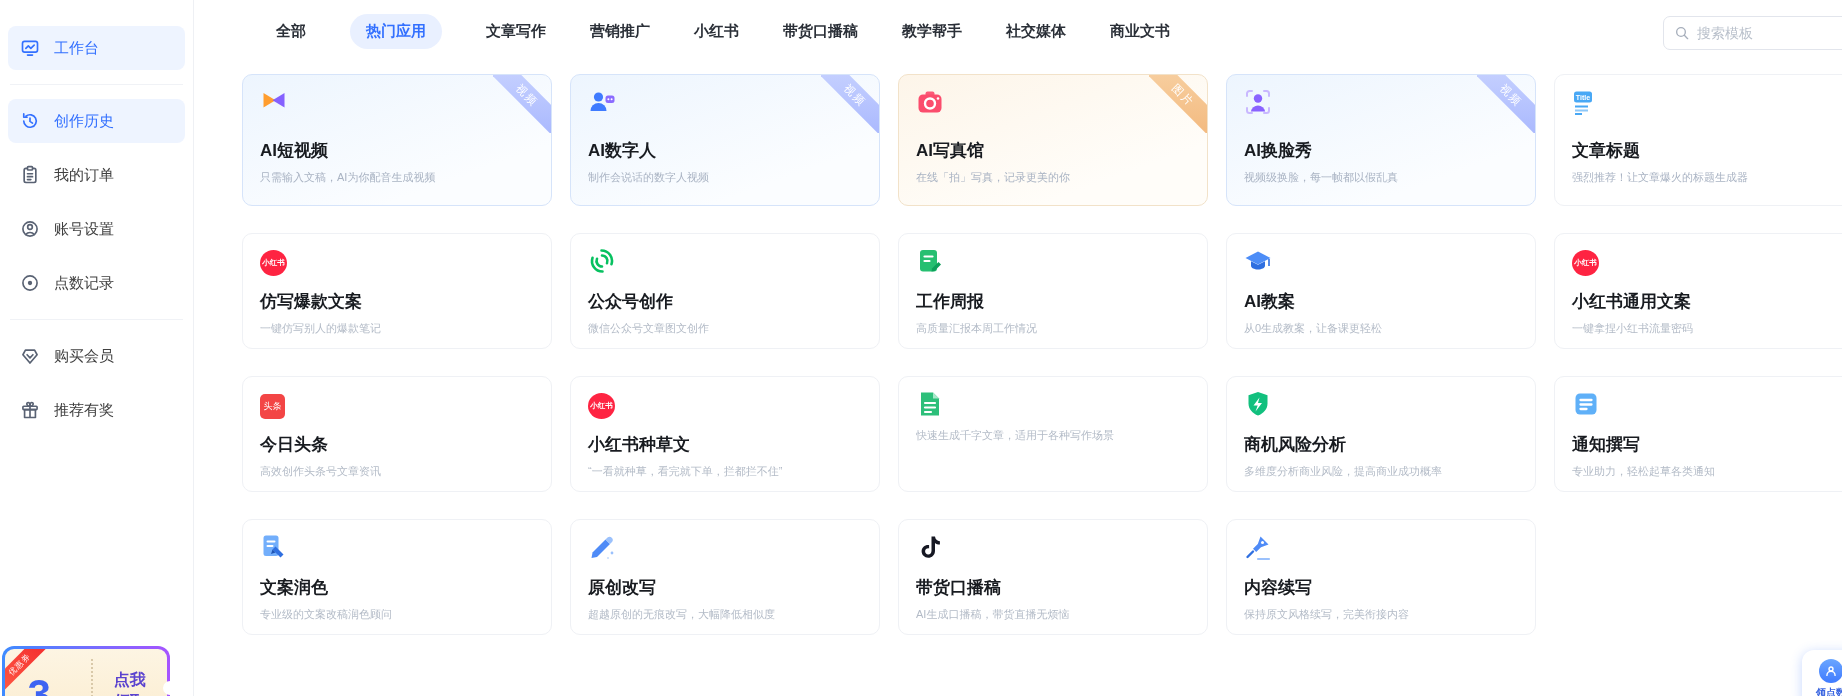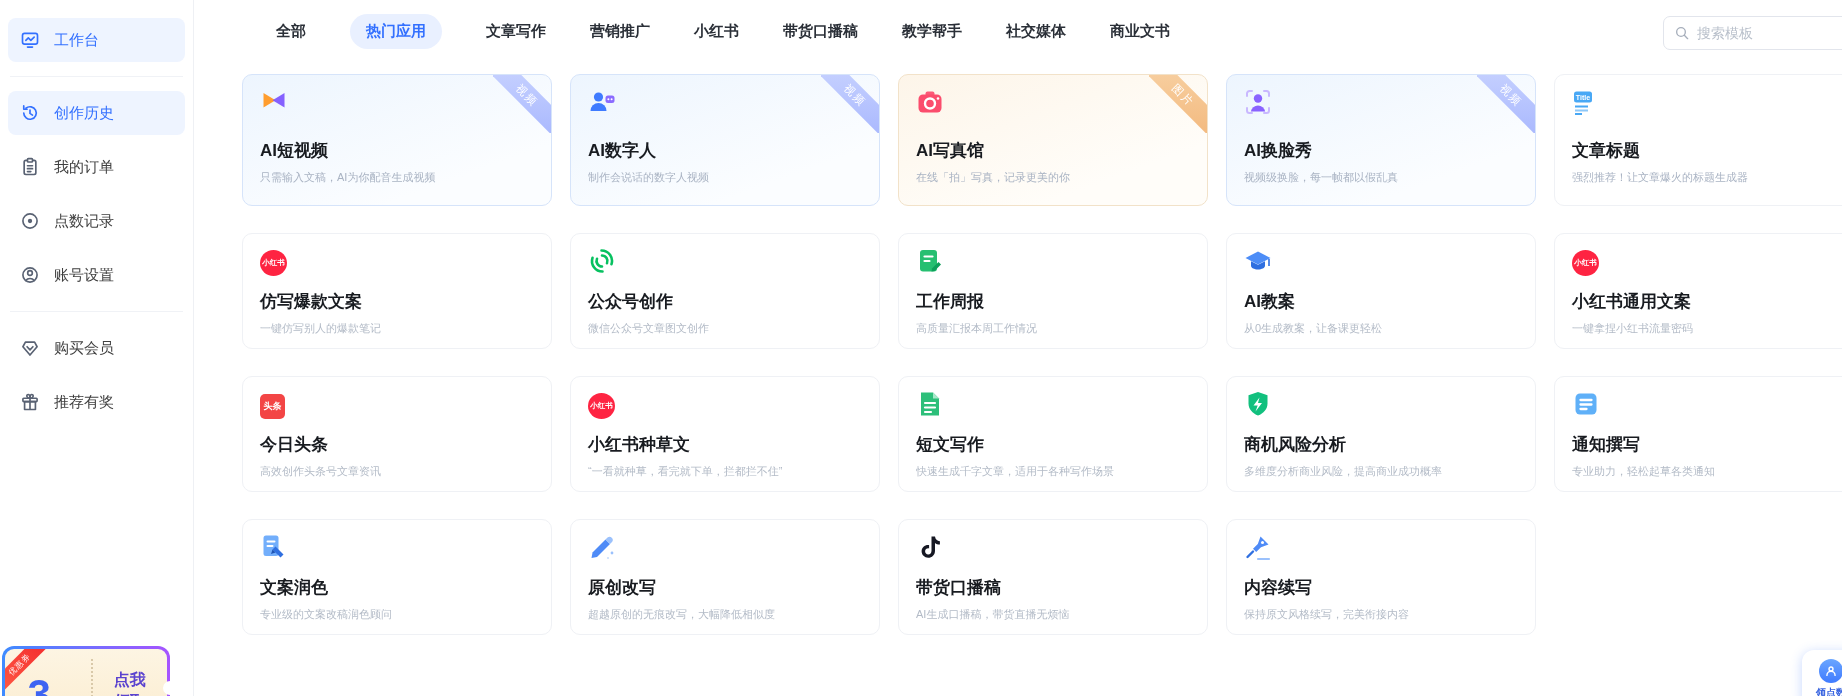--- a/index.html
+++ b/index.html
@@ -1,19 +1,19 @@
 <!DOCTYPE html>
 <html><head>
 <meta charset="utf-8">
 <style>
   *{margin:0;padding:0;box-sizing:border-box}
   html,body{width:1842px;height:696px}
   body{position:relative;overflow:hidden;background:#fff;font-family:"Liberation Sans","DejaVu Sans",sans-serif;color:#1c1f24}
   
-  .sidebar{position:absolute;left:0;top:0;width:194px;height:696px;background:#fff;border-right:1px solid #eef0f4;padding-top:18px}
+  .sidebar{position:absolute;left:0;top:0;width:194px;height:696px;background:#fff;border-right:1px solid #eef0f4;padding-top:26px}
   .side-item{display:flex;align-items:center;height:44px;margin:0 8px 10px;padding:0 12px;border-radius:8px;color:#404040;cursor:pointer}
   .side-item .icon{width:20px;height:20px;margin-right:14px;display:flex;align-items:center;justify-content:center;color:#596273}
   .side-item .icon svg{width:20px;height:20px}
   .side-item .label{font-size:15px}
   .side-item.active{background:#eef4ff;color:#3370ff}
   .side-item.active .icon{color:#3370ff}
   .side-divider{height:1px;background:#f0f2f6;margin:14px 10px}
   
   .coupon{position:absolute;left:2px;top:646px;width:168px;height:84px;border-radius:12px;padding:3px;background:linear-gradient(90deg,#3e8bff,#a653ff);cursor:pointer}
   .coupon-inner{height:100%;border-radius:9px;background:linear-gradient(180deg,#fdf5e3,#fbeccf);display:flex;align-items:center;position:relative;overflow:hidden}
@@ -43,21 +43,21 @@
   .card .ttl{font-size:17px;font-weight:bold;color:#181b20;margin-top:13px;white-space:nowrap}
   .card .dsc{font-size:11px;color:#b3bbc7;margin-top:8px;white-space:nowrap;overflow:hidden}
   .card.tall .ttl{margin-top:21px}
   .card.tall .dsc{color:#a9b3c3}
   .corner{position:absolute;top:0;right:0;width:58px;height:58px;overflow:hidden;border-top-right-radius:10px;pointer-events:none}
   .band{position:absolute;top:10px;right:-24px;width:96px;transform:rotate(45deg);text-align:center;font-size:11px;color:#fff;padding:3px 0;letter-spacing:2px}
   .band.blue{background:linear-gradient(135deg,#ccd6ff,#a9b8fe)}
   .band.orange{background:linear-gradient(135deg,#f8d4a8,#f3b97e)}
   
   .xhs{display:flex;align-items:center;justify-content:center;width:27px;height:26px;border-radius:50%;background:#fe2442;color:#fff;font-size:7.5px;font-weight:bold;letter-spacing:0;line-height:1}
-  .tt{display:flex;align-items:center;justify-content:center;width:25px;height:25px;border-radius:5px;background:#f34545;color:#fff;font-size:9px;font-weight:bold;line-height:1}
+  .tt{display:flex;align-items:center;justify-content:center;width:25px;height:25px;border-radius:5px;background:#f34545;color:#fff;font-size:9px;font-weight:normal;line-height:1}
   
   .float-widget{position:absolute;left:1802px;top:650px;width:58px;height:58px;background:#fff;border-radius:12px;box-shadow:0 2px 12px rgba(51,112,255,.28);display:flex;flex-direction:column;align-items:center;justify-content:center;gap:3px;cursor:pointer}
   .fw-ic{width:24px;height:24px;border-radius:50%;background:linear-gradient(180deg,#6ba6ff,#3f7bff);display:flex;align-items:center;justify-content:center;color:#fff}
   .fw-ic svg{width:14px;height:14px}
   .fw-label{font-size:10px;color:#3b66e0;font-weight:bold;white-space:nowrap}
 </style>
 </head>
 <body>
 
 <aside class="sidebar">
@@ -92,37 +92,37 @@
             <line x1="9" y1="10.5" x2="15" y2="10.5"></line>
             <line x1="9" y1="14" x2="15" y2="14"></line>
             <line x1="9" y1="17.5" x2="13" y2="17.5"></line>
           </svg>
         </span>
     <span class="label">我的订单</span>
   </div>
 
   <div class="side-item">
     <span class="icon">
-          <svg viewBox="0 0 24 24" fill="none" stroke="currentColor" stroke-width="2">
-            <circle cx="12" cy="12" r="8.5"></circle>
-            <circle cx="12" cy="12" r="2.6" fill="currentColor" stroke="none"></circle>
-          </svg>
-        </span>
-    <span class="label">点数记录</span>
-  </div>
-
-  <div class="side-item">
-    <span class="icon">
           <svg viewBox="0 0 24 24" fill="none" stroke="currentColor" stroke-width="2" stroke-linecap="round">
             <circle cx="12" cy="12" r="8.5"></circle>
             <circle cx="12" cy="9.6" r="2.8"></circle>
             <path d="M6.8 18.6a6.8 6.8 0 0 1 10.4 0"></path>
           </svg>
         </span>
     <span class="label">账号设置</span>
+  </div>
+
+  <div class="side-item">
+    <span class="icon">
+          <svg viewBox="0 0 24 24" fill="none" stroke="currentColor" stroke-width="2">
+            <circle cx="12" cy="12" r="8.5"></circle>
+            <circle cx="12" cy="12" r="2.6" fill="currentColor" stroke="none"></circle>
+          </svg>
+        </span>
+    <span class="label">点数记录</span>
   </div>
 <div class="side-divider"></div>
   <div class="side-item">
     <span class="icon">
           <svg viewBox="0 0 24 24" fill="none" stroke="currentColor" stroke-width="2" stroke-linejoin="round" stroke-linecap="round">
             <path d="M12 20.5 3.5 10.5 6.5 5h11l3 5.5z"></path>
             <path d="M8.5 10.5l3.5 3.7 3.5-3.7"></path>
           </svg>
         </span>
     <span class="label">购买会员</span>
@@ -348,21 +348,20 @@
   <div class="card white">
     <div class="icon-row">
         <span class="app-icon"><svg viewBox="0 0 28 28">
             <path d="M5 2.5h12l6 6v17H5z" fill="#2dbf7a"></path>
             <path d="M17 2.5l6 6h-6z" fill="#a7e8c9"></path>
             <line x1="9" y1="13" x2="19" y2="13" stroke="#fff" stroke-width="2.2" stroke-linecap="round"></line>
             <line x1="9" y1="17.5" x2="19" y2="17.5" stroke="#fff" stroke-width="2.2" stroke-linecap="round"></line>
             <line x1="9" y1="22" x2="15" y2="22" stroke="#fff" stroke-width="2.2" stroke-linecap="round"></line>
           </svg></span>
       </div>
-    <div class="ttl">短文写作</div>
     <div class="dsc">快速生成千字文章，适用于各种写作场景</div>
   </div>
 
   <div class="card white">
     <div class="icon-row">
         <span class="app-icon"><svg viewBox="0 0 28 28">
             <path d="M14 2l9.5 3.2v8c0 6-4 10.2-9.5 12.3C8.5 23.4 4.5 19.2 4.5 13.2v-8z" fill="#12c07e"></path>
             <path d="M15.5 7.5l-6 8h4.2l-2.2 6 6.5-8.5h-4z" fill="#fff"></path>
           </svg></span>
       </div>

